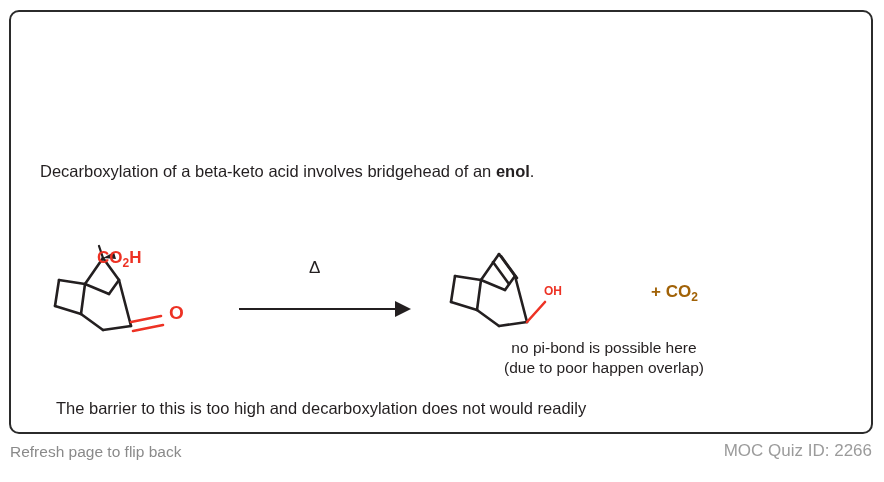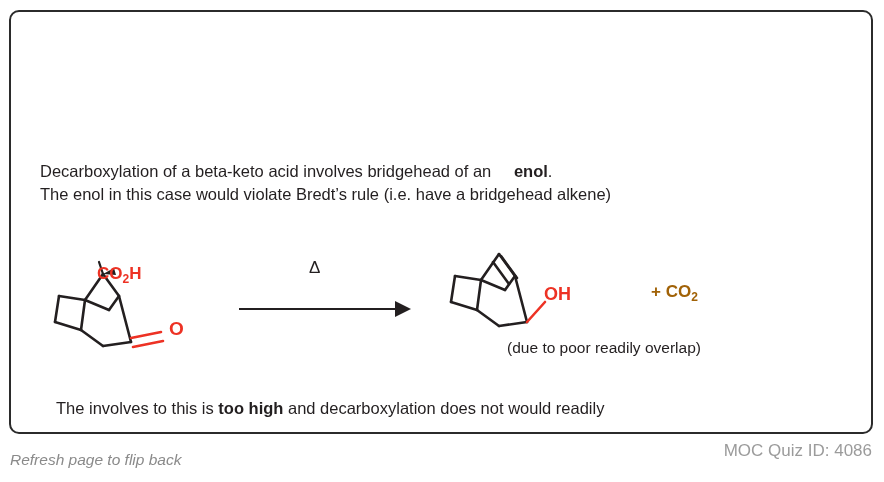--- a/index.html
+++ b/index.html
@@ -33,35 +33,35 @@
   .explain {
     position: absolute;
     left: 29px;
     top: 148px;
     width: 800px;
     font-size: 16.5px;
     line-height: 23px;
     color: #231f20;
     white-space: nowrap;
   }
-  .explain b { font-weight: bold; margin-left: 18px; }
+  .explain b { font-weight: bold; }
 
   .scheme {
     position: absolute;
     left: 20px;
     top: 228px;
     width: 824px;
     height: 140px;
   }
 
   
   .struct-left {
     position: absolute;
     left: 10px;
-    top: 16px;
+    top: 0px;
     width: 170px;
     height: 110px;
   }
   .label-co2h {
     position: absolute;
     left: 56px;
     top: 8px;
     font-size: 17px;
     font-weight: bold;
     color: #ed3224;
@@ -116,21 +116,21 @@
     position: absolute;
     left: 410px;
     top: 0px;
     width: 160px;
     height: 110px;
   }
   .label-oh {
     position: absolute;
     left: 103px;
     top: 44px;
-    font-size: 18px;
+    font-size: 12px;
     font-weight: bold;
     color: #ed3224;
   }
 
   .plus-co2 {
     position: absolute;
     left: 620px;
     top: 42px;
     font-size: 17px;
     font-weight: bold;
@@ -151,30 +151,28 @@
   }
 
   .barrier {
     position: absolute;
     left: 45px;
     top: 387px;
     font-size: 16.5px;
     color: #231f20;
     white-space: nowrap;
   }
-  .barrier b { font-weight: bold; }
+  .barrier b { font-weight: normal; }
 
   .footer-left {
     position: absolute;
     left: 10px;
     top: 443px;
     font-size: 15.5px;
-    font-style: italic;
     color: #8a8a8a;
-    margin-top: 8px;
   }
   .footer-right {
     position: absolute;
     right: 12px;
     top: 441px;
     font-size: 17px;
     color: #9b9b9b;
     text-align: right;
   }
   svg { display: block; }
@@ -183,21 +181,20 @@
 <body>
 
 <div id="root">
 
   <div class="card">
 
     <div class="explain">
       <div>
         <span>Decarboxylation of a beta-keto acid involves bridgehead of an </span><b>enol</b><span>.</span>
       </div>
-      <div>The enol in this case would violate Bredt’s rule (i.e. have a bridgehead alkene)</div>
     </div>
 
     <div class="scheme">
 
       <div class="struct-left">
         <svg width="170" height="110" viewBox="0 0 170 110">
           <g fill="none" stroke="#231f20" stroke-width="2.6" stroke-linecap="round" stroke-linejoin="round">
 
             <path d="M62 18 L44 44"></path>
             <path d="M62 18 L78 40"></path>
@@ -255,25 +252,26 @@
           </g>
 
           <line x1="86" y1="82" x2="104" y2="62" stroke="#ed3224" stroke-width="2.6" stroke-linecap="round"></line>
         </svg>
         <div class="label-oh">OH</div>
       </div>
 
       <div class="plus-co2"><span>+ CO</span><sub>2</sub></div>
 
       <div class="note">
-        <div>(due to poor readily overlap)</div>
+        <div>no pi-bond is possible here</div>
+        <div>(due to poor happen overlap)</div>
       </div>
     </div>
 
     <div class="barrier">
-      <span>The involves to this is </span><b>too high</b><span> and decarboxylation does not would readily</span>
+      <span>The barrier to this is </span><b>too high</b><span> and decarboxylation does not would readily</span>
     </div>
   </div>
 
   <div class="footer-left">Refresh page to flip back</div>
-  <div class="footer-right">MOC Quiz ID: 4086</div>
+  <div class="footer-right">MOC Quiz ID: 2266</div>
 
 </div>
 
 </body></html>

